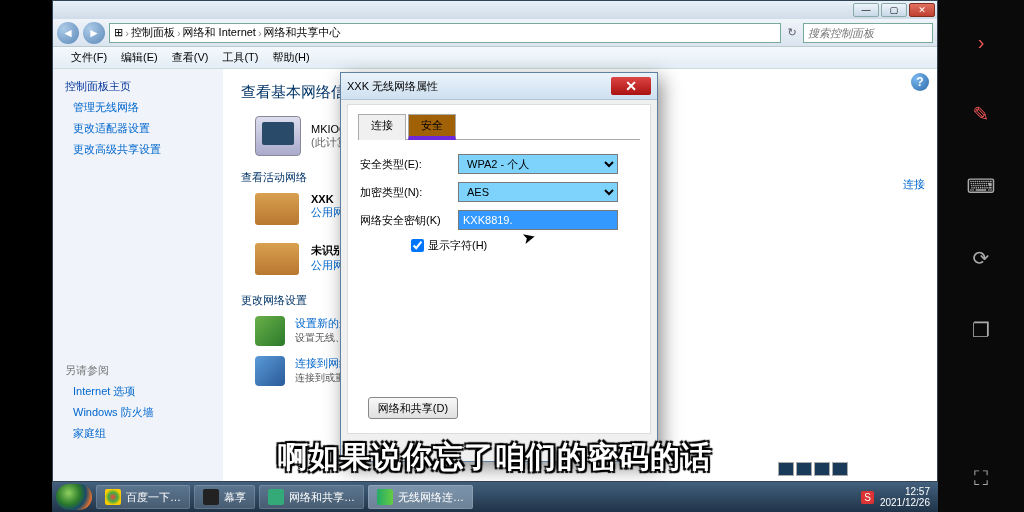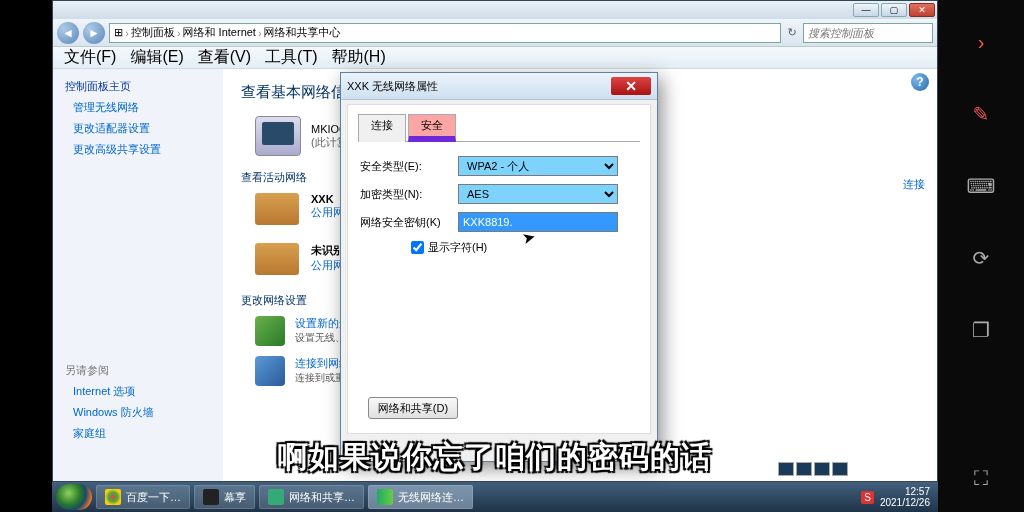--- a/index.html
+++ b/index.html
@@ -8,21 +8,21 @@
 .window { position: absolute; left: 0; top: 0; right: 0; bottom: 30px; background: #fff; border: 1px solid #345; box-shadow: 0 4px 20px rgba(0,0,0,.4); }
 .titlebar { height: 18px; background: linear-gradient(180deg,#e8f0f8,#d0dce8); display: flex; justify-content: flex-end; align-items: center; padding: 0 2px; }
 .win-btn { width: 26px; height: 14px; margin-left: 2px; display: inline-flex; align-items: center; justify-content: center; font-size: 9px; background: linear-gradient(180deg,#eef4fa,#c8d8e8); border: 1px solid #8aa; border-radius: 2px; cursor: pointer; }
 .win-btn.close { background: linear-gradient(180deg,#e07060,#c04030); color: #fff; border-color: #803020; }
 .addrbar { height: 28px; background: linear-gradient(180deg,#f0f4fa,#dae4f0); border-bottom: 1px solid #bcc; display: flex; align-items: center; padding: 0 4px; gap: 4px; font-size: 11px; }
 .nav-btn { width: 22px; height: 22px; border-radius: 11px; background: radial-gradient(circle at 30% 30%,#aecbe8,#5a88b8); display: flex; align-items: center; justify-content: center; color: #fff; font-size: 12px; cursor: pointer; }
 .breadcrumb { flex: 1; height: 20px; background: #fff; border: 1px solid #7a9; display: flex; align-items: center; padding: 0 4px; gap: 2px; }
 .breadcrumb span { color: #000; }
 .breadcrumb .sep { color: #888; }
 .search { width: 130px; height: 20px; background: #fff; border: 1px solid #7a9; color: #888; font-style: italic; padding: 0 4px; font-size: 11px; }
-.menubar { height: 22px; background: linear-gradient(180deg,#f4f8fc,#e4eef6); border-bottom: 1px solid #cdd; display: flex; align-items: center; padding: 0 11px; gap: 14px; font-size: 16px; }
+.menubar { height: 22px; background: linear-gradient(180deg,#f4f8fc,#e4eef6); border-bottom: 1px solid #cdd; display: flex; align-items: center; padding: 0 18px; gap: 14px; font-size: 11px; }
 .content { display: flex; height: calc(100% - 68px); }
 .sidebar { width: 170px; background: #f0f4fa; padding: 10px 12px; font-size: 11px; }
 .sidebar .sec-title { color: #003399; margin-bottom: 6px; }
 .sidebar .link { color: #0066cc; margin: 6px 0 6px 8px; cursor: pointer; }
 .sidebar .sec-gap { height: 200px; }
 .sidebar .rel-title { color: #777; margin-bottom: 4px; }
 .main { flex: 1; background: #fff; padding: 14px 18px; font-size: 11px; position: relative; }
 .main h2 { font-size: 15px; color: #003366; font-weight: normal; margin-bottom: 14px; }
 .pc-block { display: flex; align-items: center; gap: 10px; margin-left: 14px; margin-bottom: 14px; }
 .pc-icon { width: 46px; height: 40px; background: linear-gradient(180deg,#dde,#aac); border: 1px solid #889; border-radius: 4px; position: relative; }
@@ -39,21 +39,21 @@
 .act-text .t2 { color: #555; font-size: 10px; }
 .right-link { position: absolute; right: 12px; top: 108px; color: #0066cc; cursor: pointer; }
 .help-icon { position: absolute; right: 8px; top: 4px; width: 18px; height: 18px; border-radius: 9px; background: radial-gradient(circle at 30% 30%,#7ab8f0,#2a6aa8); color:#fff; font-size:12px; font-weight:bold; display:flex; align-items:center; justify-content:center;}
 .dialog { position: absolute; left: 288px; top: 72px; width: 318px; height: 390px; background: #f0f0f0; border: 1px solid #6080a0; box-shadow: 4px 6px 18px rgba(0,0,0,.45); z-index: 10; }
 .dlg-title { height: 26px; background: linear-gradient(180deg,#eaf3fb,#cfe0f0); display: flex; align-items: center; padding: 13px 6px; font-size: 11px; border-bottom: 1px solid #b0c4d8; }
 .dlg-title .ttl { flex: 1; }
 .dlg-close { width: 40px; height: 18px; background: linear-gradient(180deg,#d44,#a11); color:#fff; display:flex; align-items:center; justify-content:center; border-radius: 2px; font-size: 14px; font-weight: bold; cursor:pointer;}
 .dlg-body { padding: 8px 10px; background: #fff; height: 330px; position: relative; border: 1px solid #ddd; margin: 4px 6px 0;}
 .tabs { display: flex; border-bottom: 1px solid #aaa; margin-bottom: 14px; }
 .tab { padding: 3px 12px; font-size: 11px; border: 1px solid #aaa; border-bottom: none; margin-right: 2px; background: #f0f0f0; cursor: pointer; position: relative; top: 1px;}
-.tab.active { background: #fca5a5; border-bottom: 6px solid #6d28d9; }
+.tab.active { background: #a16207; border-bottom: 4px solid #6d28d9; }
 .form-row { display: flex; align-items: center; font-size: 11px; margin-bottom: 8px; }
 .form-row label { width: 100px; padding-left: 2px; }
 .form-row select, .form-row input[type=text] { width: 160px; height: 20px; font-size: 11px; border: 1px solid #7a7a7a; padding: 0 4px; background: #7dd3fc; }
 .form-row input.sel { background: #3399ff; color: #fff; }
 .chk-row { margin-left: 53px; font-size: 11px; display: flex; align-items: center; gap: 4px; }
 .adv-btn { position: absolute; left: 20px; bottom: 14px; width: 90px; height: 22px; font-size: 11px; background: linear-gradient(180deg,#f8f8f8,#e0e0e0); border: 1px solid #888; border-radius: 3px; cursor: pointer;}
 .cursor-arrow { position: absolute; left: 470px; top: 228px; font-size: 16px; color: #000; z-index: 20; pointer-events: none; transform: rotate(-15deg);}
 .subtitle { position: absolute; left: 52px; bottom: 34px; width: 886px; text-align: center; font-size: 30px; font-weight: bold; color: #fff; text-shadow: 2px 2px 1px #000, -2px -2px 1px #000, 2px -2px 1px #000, -2px 2px 1px #000; z-index: 30; pointer-events: none; letter-spacing: 1px;}
 .taskbar { position: absolute; left: 0; right: 0; bottom: 0; height: 30px; background: linear-gradient(180deg,rgba(70,100,130,.9),rgba(30,50,70,.95)); display: flex; align-items: center; padding: 0 4px; gap: 4px; }
 .start-orb { width: 36px; height: 26px; border-radius: 14px; background: radial-gradient(circle at 35% 35%,#8fd060,#2a7a2a 40%,#1a4a6a 60%,#e07030 80%); cursor: pointer; }

